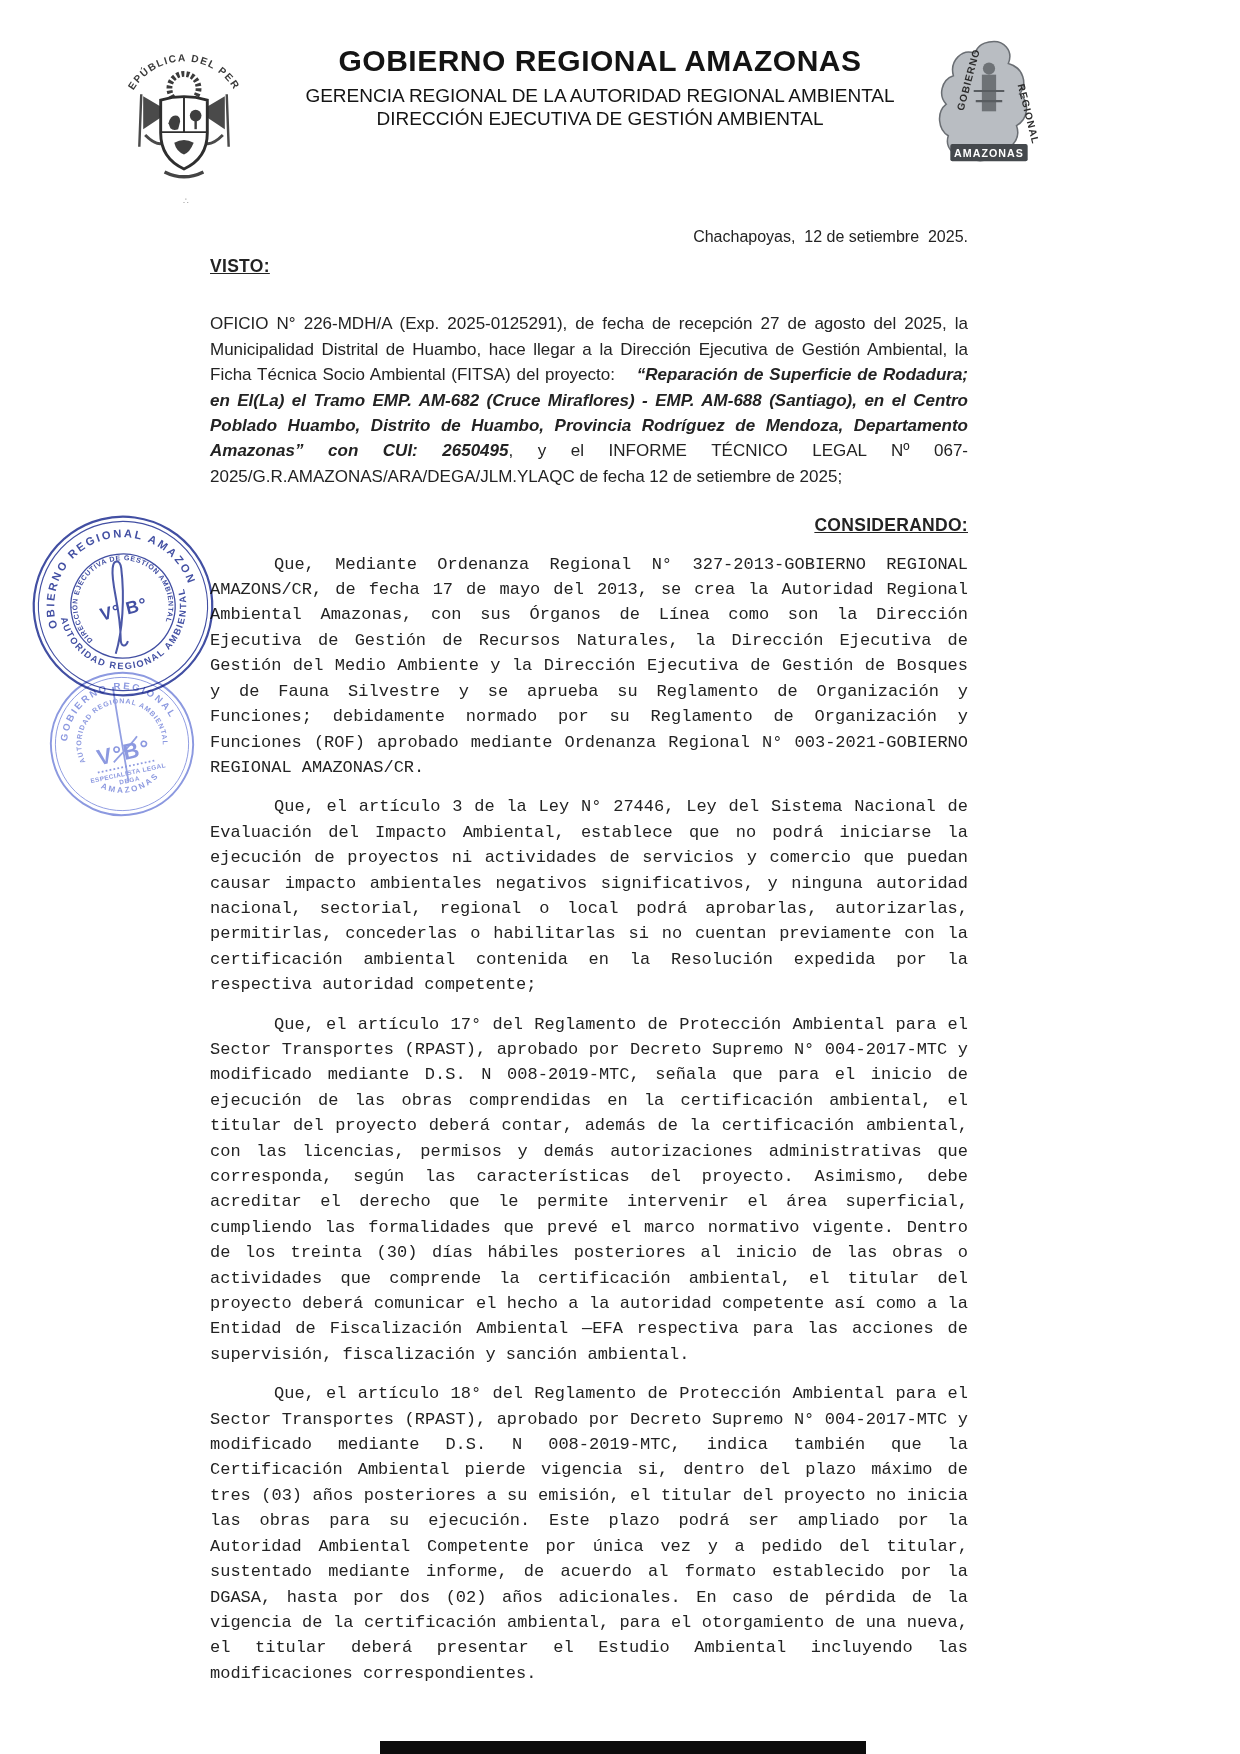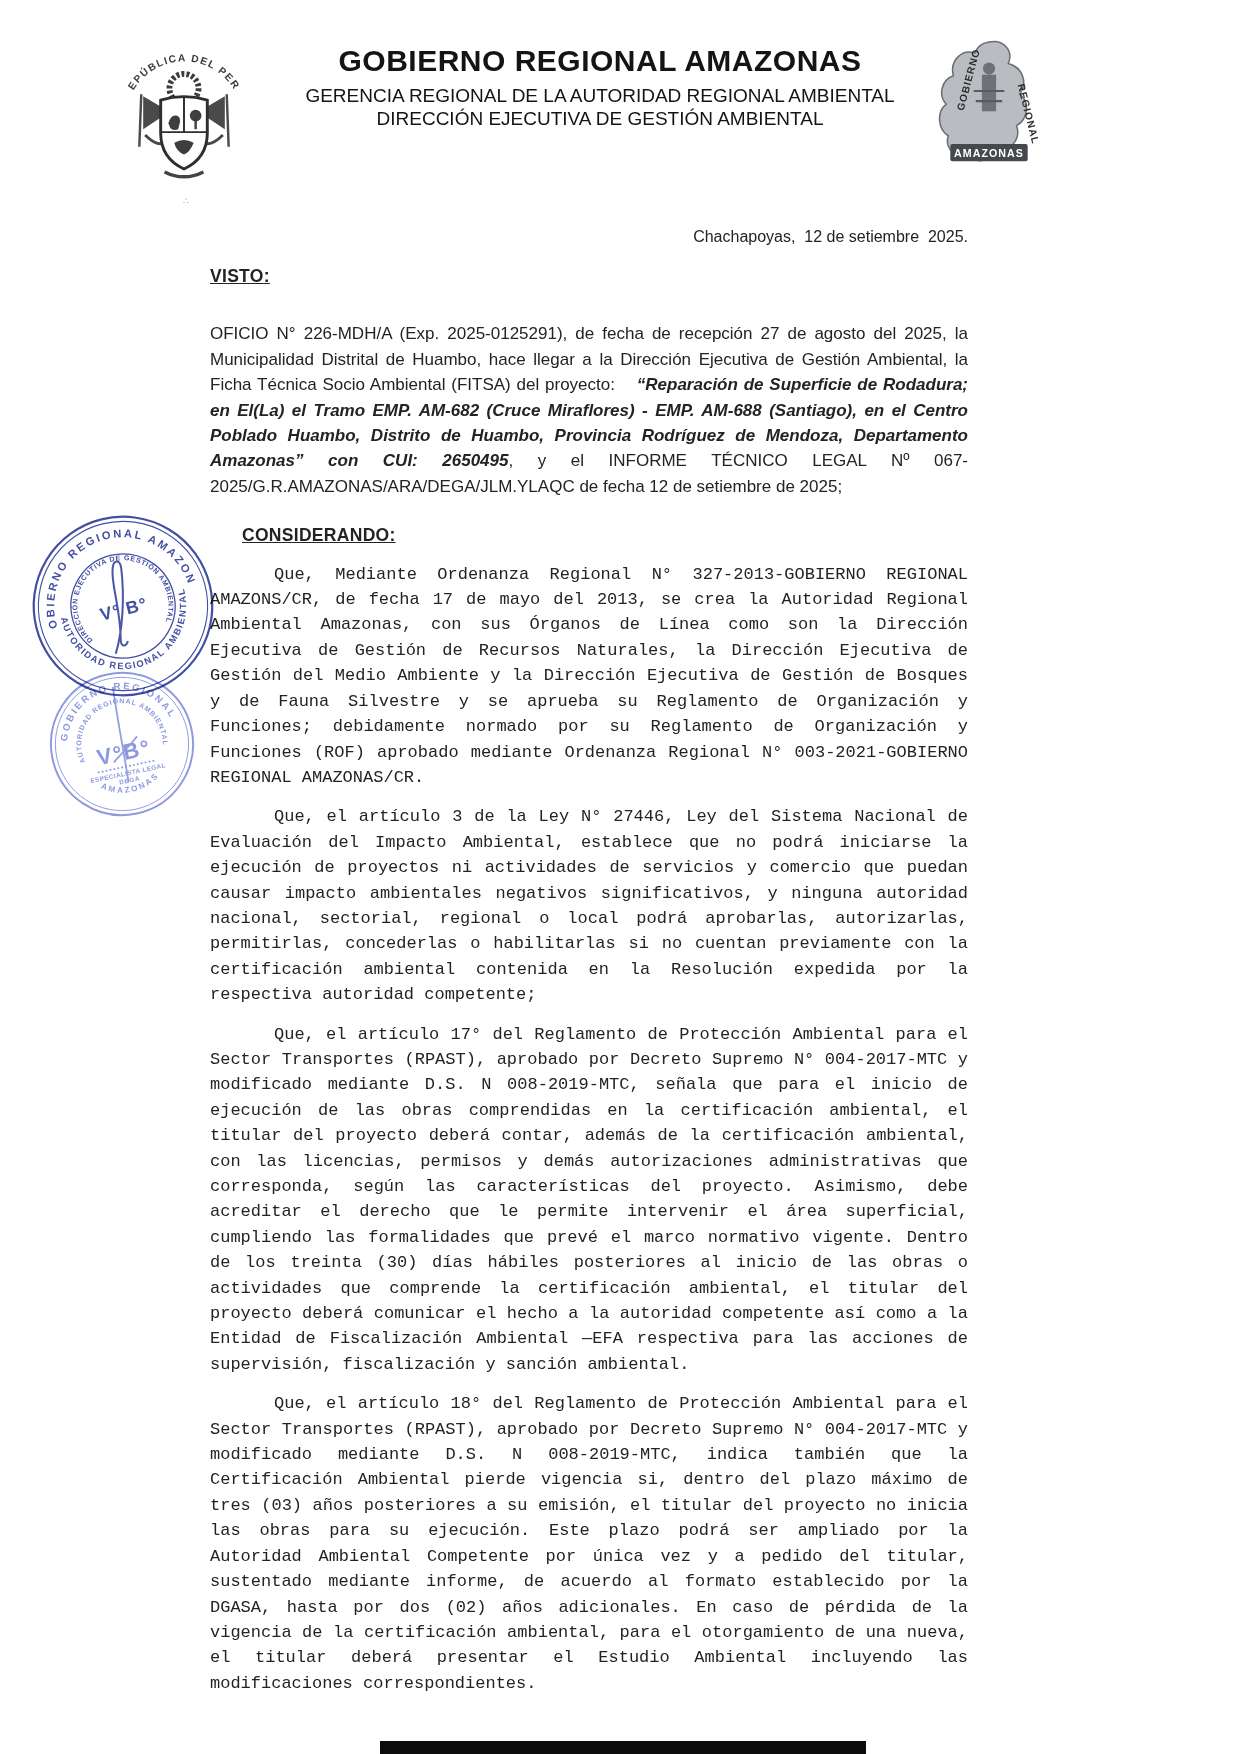--- a/index.html
+++ b/index.html
@@ -18,24 +18,24 @@
     color:#141414;
   }
   .hdr-title { font-size:30px; font-weight:800; letter-spacing:.5px; line-height:34px; margin-bottom:6px; }
   .hdr-sub { font-size:19px; font-weight:400; line-height:23px; }
 
   
   .date-line {
     position:absolute; left:210px; top:228px; width:758px;
     text-align:right; font-size:16px; white-space:pre-wrap; color:#232323;
   }
-  .doc-body { position:absolute; left:210px; top:264px; width:758px; font-size:17px; line-height:25.4px; color:#232323; }
+  .doc-body { position:absolute; left:210px; top:254px; width:758px; font-size:17px; line-height:25.4px; color:#232323; }
   .heading { font-size:17.5px; font-weight:700; text-decoration:underline; letter-spacing:.3px; }
   .h-visto { margin-bottom:32px; }
-  .h-considerando { margin-left:32px; margin-top:5px; margin-bottom:13px; }
+  .h-considerando { margin-left:100px; margin-top:5px; margin-bottom:13px;text-align:right; }
   .para { text-align:justify; }
   .para + .para { margin-top:14px; }
   .p-visto { margin-bottom:24px; }
   .indent-first { text-indent:64px;font-family:Liberation Mono, monospace; }
   .para em { font-style:italic; font-weight:700;margin-left:16px; }
 
   
   .stamp { position:absolute; mix-blend-mode:multiply; pointer-events:none; }
   .stamp svg { width:100%; height:100%; }
   .stamp1 { left:30px; top:513px; width:186px; height:186px; opacity:.92; transform:rotate(-14deg); }

